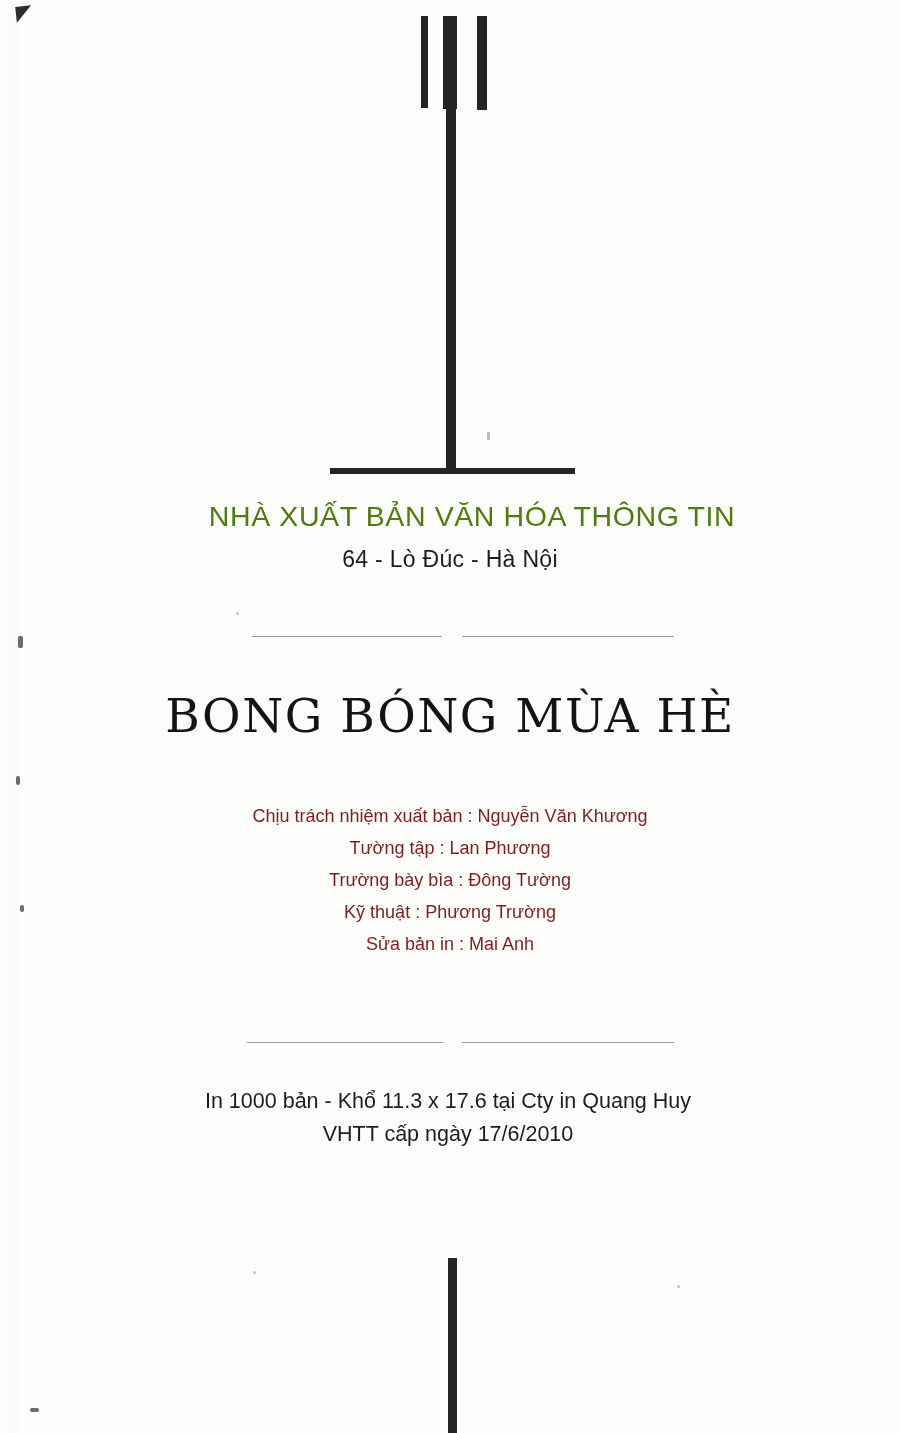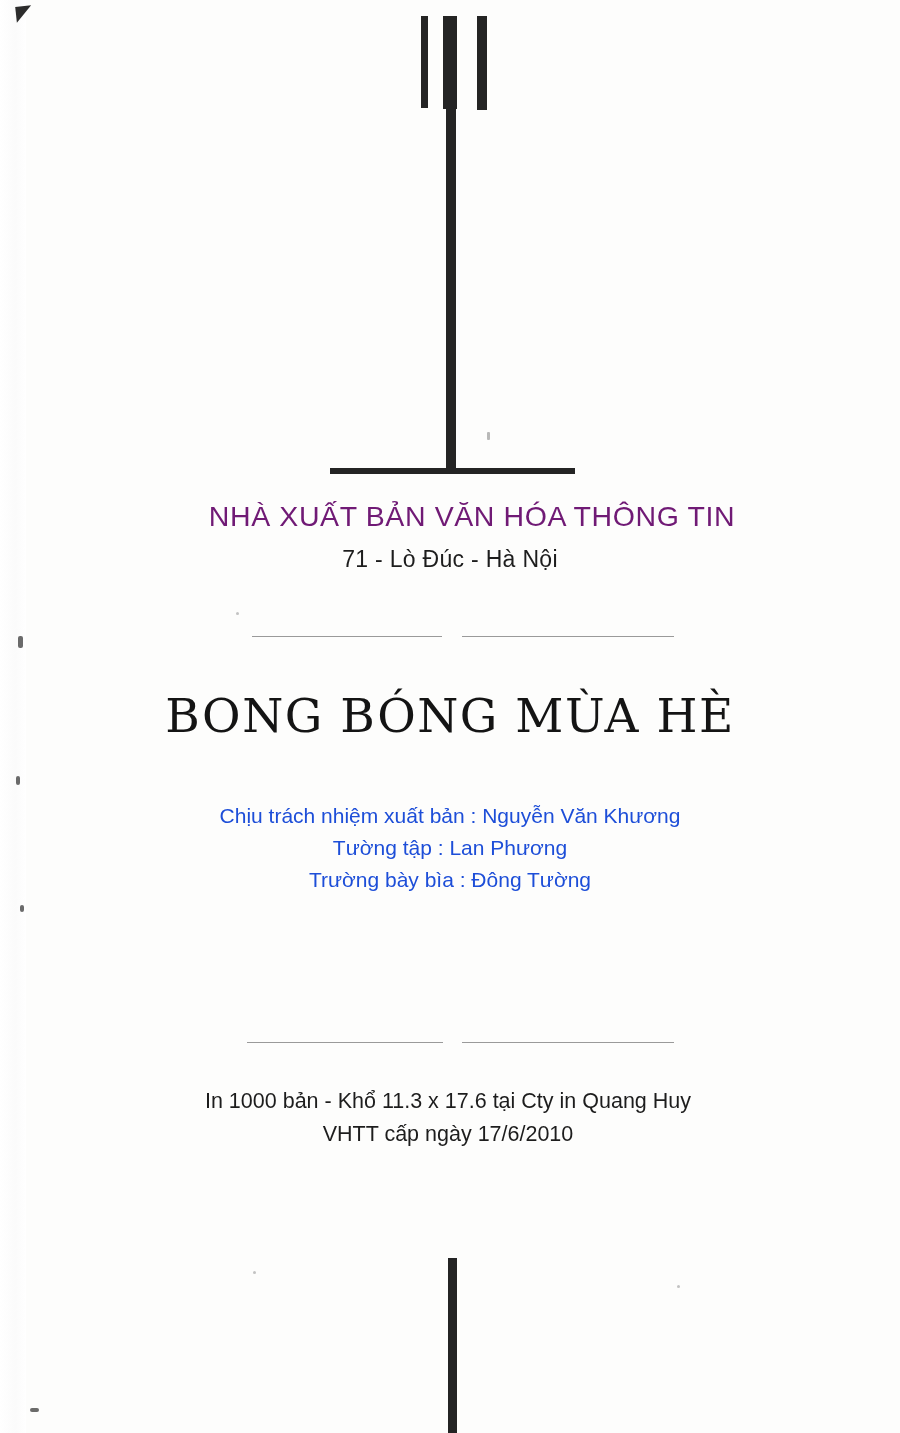--- a/index.html
+++ b/index.html
@@ -109,21 +109,21 @@
   .publisher-block {
     position: absolute;
     top: 500px;
     left: 0;
     right: 0;
   }
   .publisher-name {
     font-size: 28.5px;
     letter-spacing: .6px;
     font-weight: 400;
-    color: #701a75;
+    color: #4d7c0f;
     white-space: nowrap;
     margin-left: 44px;
   }
   .publisher-addr {
     margin-top: 13px;
     font-size: 23px;
     letter-spacing: .3px;
     color: #1d1d1d;
   }
 
@@ -150,23 +150,23 @@
     white-space: nowrap;
   }
 
   .credits {
     position: absolute;
     top: 800px;
     left: 0;
     right: 0;
   }
   .credit-line {
-    font-size: 21px;
+    font-size: 18px;
     line-height: 32px;
-    color: #1d4ed8;
+    color: #7f1d1d;
     white-space: nowrap;
   }
 
   .imprint {
     position: absolute;
     top: 1085px;
     left: 0;
     right: 4px;
   }
   .imprint-line {
@@ -199,32 +199,34 @@
     <div class="orn-bar ob3"></div>
   </div>
   <div class="pillar-stem"></div>
   <div class="pillar-base"></div>
   <div class="pillar-bottom-stem"></div>
 
   <div class="content">
 
     <div class="publisher-block">
       <div class="publisher-name">NHÀ XUẤT BẢN VĂN HÓA THÔNG TIN</div>
-      <div class="publisher-addr">71 - Lò Đúc - Hà Nội</div>
+      <div class="publisher-addr">64 - Lò Đúc - Hà Nội</div>
     </div>
 
     <div class="rule rule-left-1"></div>
     <div class="rule rule-right-1"></div>
 
     <div class="book-title">BONG BÓNG MÙA HÈ</div>
 
     <div class="credits">
       <div class="credit-line">Chịu trách nhiệm xuất bản : Nguyễn Văn Khương</div>
       <div class="credit-line">Tường tập : Lan Phương</div>
       <div class="credit-line">Trường bày bìa : Đông Tường</div>
+      <div class="credit-line">Kỹ thuật : Phương Trường</div>
+      <div class="credit-line">Sửa bản in : Mai Anh</div>
     </div>
 
     <div class="rule rule-left-2"></div>
     <div class="rule rule-right-2"></div>
 
     <div class="imprint">
       <div class="imprint-line">In 1000 bản - Khổ 11.3 x 17.6 tại Cty in Quang Huy</div>
       <div class="imprint-line">VHTT cấp ngày 17/6/2010</div>
     </div>
 

